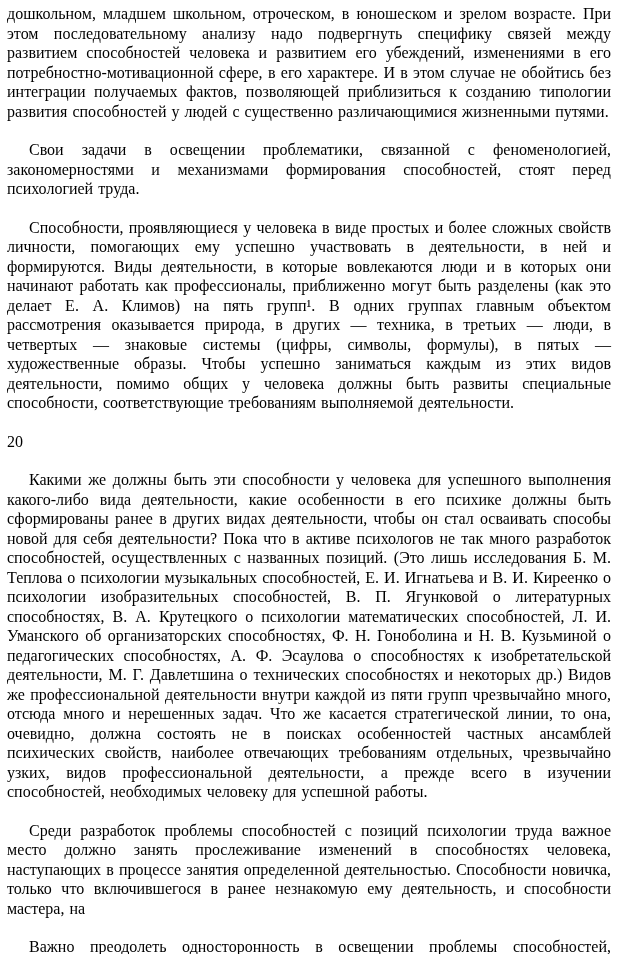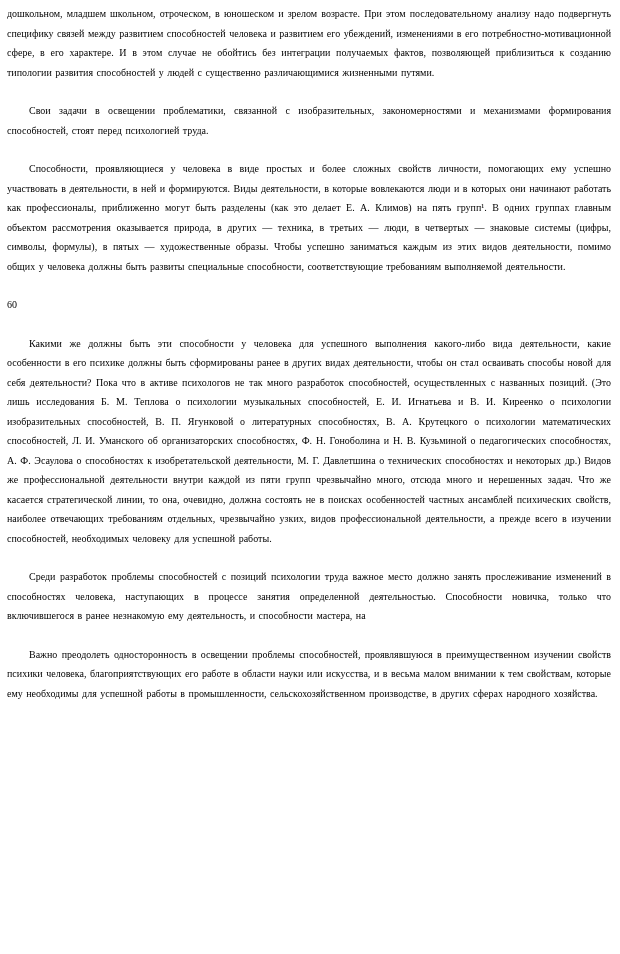--- a/index.html
+++ b/index.html
@@ -11,21 +11,21 @@
     width: 620px;
     height: 954px;
     overflow: hidden;
   }
   .page {
     box-sizing: border-box;
     width: 620px;
     height: 688px;
     padding: 4px 9px 0 7px;
     font-family: "Liberation Serif", "DejaVu Serif", serif;
-    font-size: 10px;
+    font-size: 16px;
     line-height: 19.5px;
     color: #000000;
     text-align: justify;
     word-spacing: 1px;
   }
   .para {
     margin: 0 0 19px 0;
     text-indent: 22px;
   }
   .para.continuation {
@@ -36,24 +36,24 @@
     text-align: left;
     text-indent: 0;
   }
 </style>
 </head>
 <body>
 
 <div class="page">
   <p class="para continuation">дошкольном, младшем школьном, отроческом, в юношеском и зрелом возрасте. При этом последовательному анализу надо подвергнуть специфику связей между развитием способностей человека и развитием его убеждений, изменениями в его потребностно-мотивационной сфере, в его характере. И в этом случае не обойтись без интеграции получаемых фактов, позволяющей приблизиться к созданию типологии развития способностей у людей с существенно различающимися жизненными путями.</p>
 
-  <p class="para">Свои задачи в освещении проблематики, связанной с изобразительных, закономерностями и механизмами формирования способностей, стоят перед психологией труда.</p>
+  <p class="para">Свои задачи в освещении проблематики, связанной с феноменологией, закономерностями и механизмами формирования способностей, стоят перед психологией труда.</p>
 
   <p class="para">Способности, проявляющиеся у человека в виде простых и более сложных свойств личности, помогающих ему успешно участвовать в деятельности, в ней и формируются. Виды деятельности, в которые вовлекаются люди и в которых они начинают работать как профессионалы, приближенно могут быть разделены (как это делает Е. А. Климов) на пять групп¹. В одних группах главным объектом рассмотрения оказывается природа, в других — техника, в третьих — люди, в четвертых — знаковые системы (цифры, символы, формулы), в пятых — художественные образы. Чтобы успешно заниматься каждым из этих видов деятельности, помимо общих у человека должны быть развиты специальные способности, соответствующие требованиям выполняемой деятельности.</p>
 
-  <div class="page-number">60</div>
+  <div class="page-number">20</div>
 
   <p class="para">Какими же должны быть эти способности у человека для успешного выполнения какого-либо вида деятельности, какие особенности в его психике должны быть сформированы ранее в других видах деятельности, чтобы он стал осваивать способы новой для себя деятельности? Пока что в активе психологов не так много разработок способностей, осуществленных с названных позиций. (Это лишь исследования Б. М. Теплова о психологии музыкальных способностей, Е. И. Игнатьева и В. И. Киреенко о психологии изобразительных способностей, В. П. Ягунковой о литературных способностях, В. А. Крутецкого о психологии математических способностей, Л. И. Уманского об организаторских способностях, Ф. Н. Гоноболина и Н. В. Кузьминой о педагогических способностях, А. Ф. Эсаулова о способностях к изобретательской деятельности, М. Г. Давлетшина о технических способностях и некоторых др.) Видов же профессиональной деятельности внутри каждой из пяти групп чрезвычайно много, отсюда много и нерешенных задач. Что же касается стратегической линии, то она, очевидно, должна состоять не в поисках особенностей частных ансамблей психических свойств, наиболее отвечающих требованиям отдельных, чрезвычайно узких, видов профессиональной деятельности, а прежде всего в изучении способностей, необходимых человеку для успешной работы.</p>
 
   <p class="para">Среди разработок проблемы способностей с позиций психологии труда важное место должно занять прослеживание изменений в способностях человека, наступающих в процессе занятия определенной деятельностью. Способности новичка, только что включившегося в ранее незнакомую ему деятельность, и способности мастера, на</p>
 
   <p class="para">Важно преодолеть односторонность в освещении проблемы способностей, проявлявшуюся в преимущественном изучении свойств психики человека, благоприятствующих его работе в области науки или искусства, и в весьма малом внимании к тем свойствам, которые ему необходимы для успешной работы в промышленности, сельскохозяйственном производстве, в других сферах народного хозяйства.</p>
 </div>
 
 </body></html>

